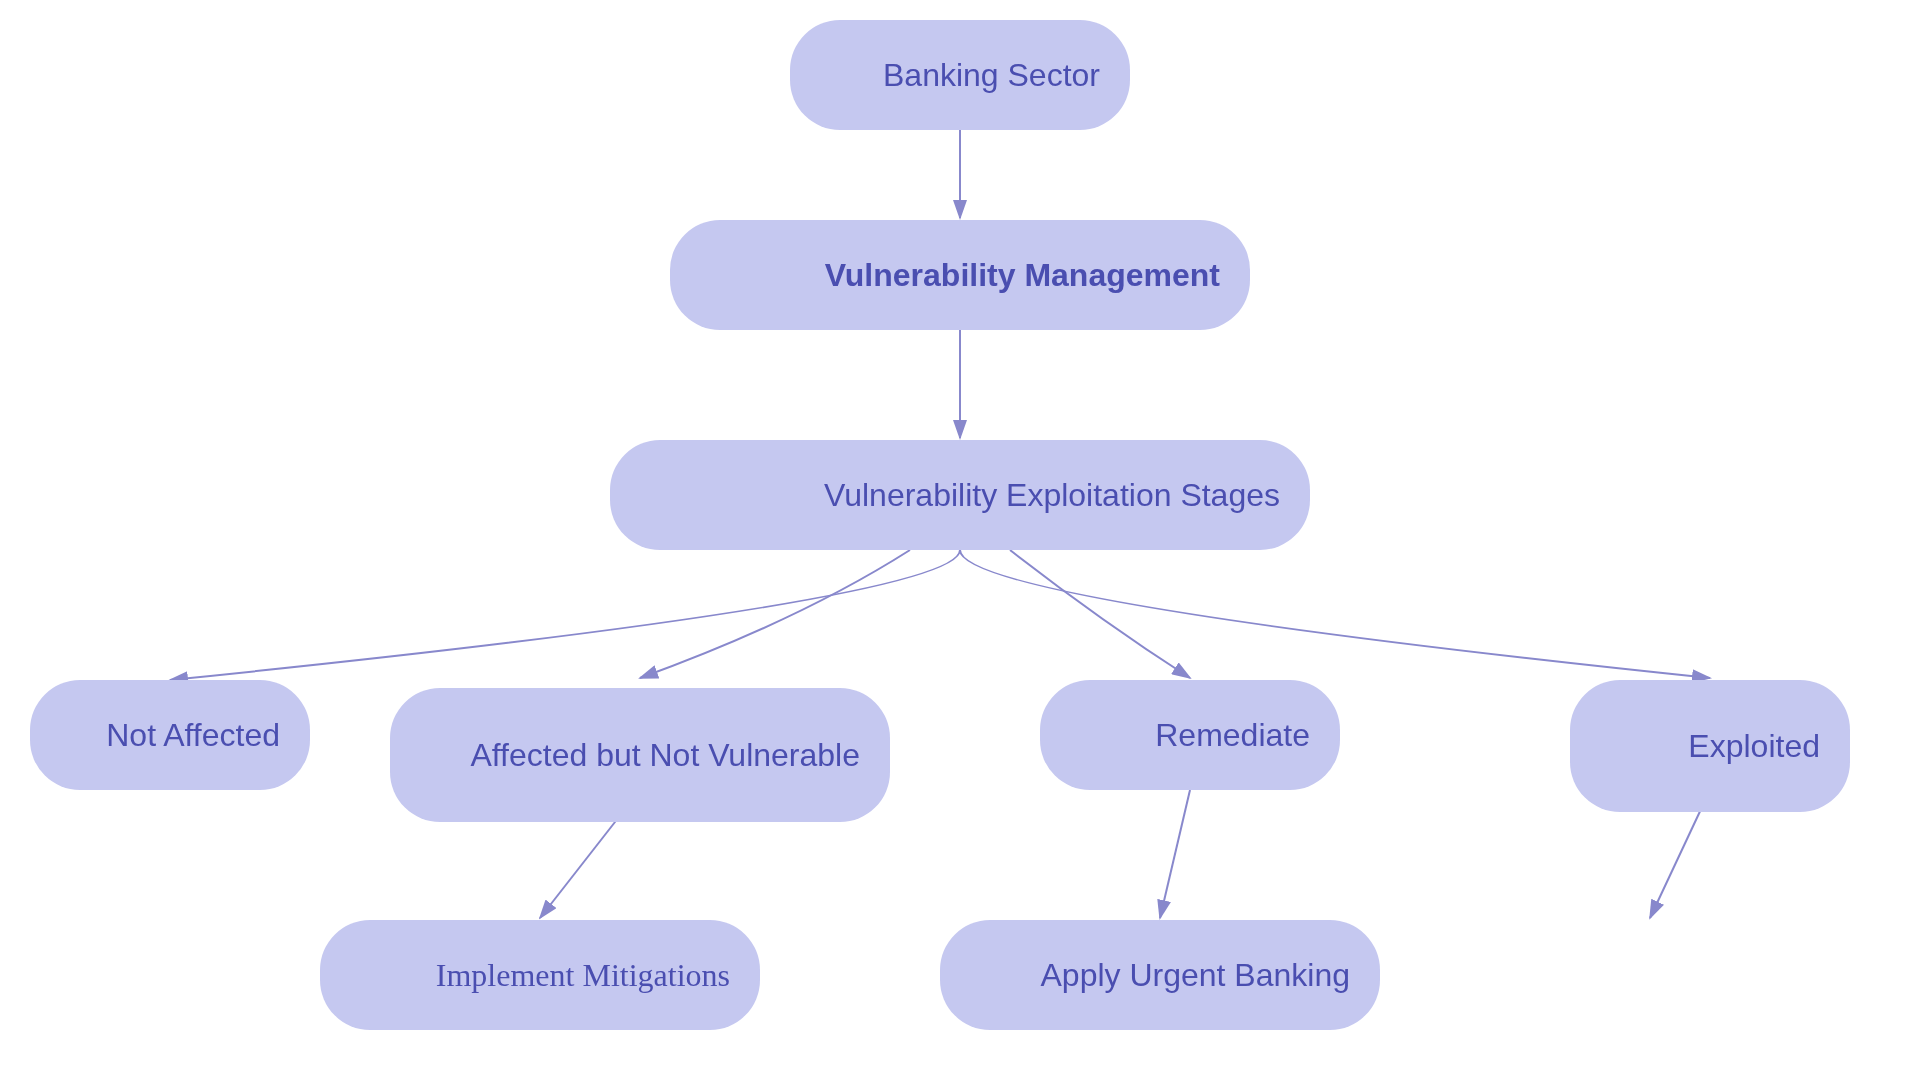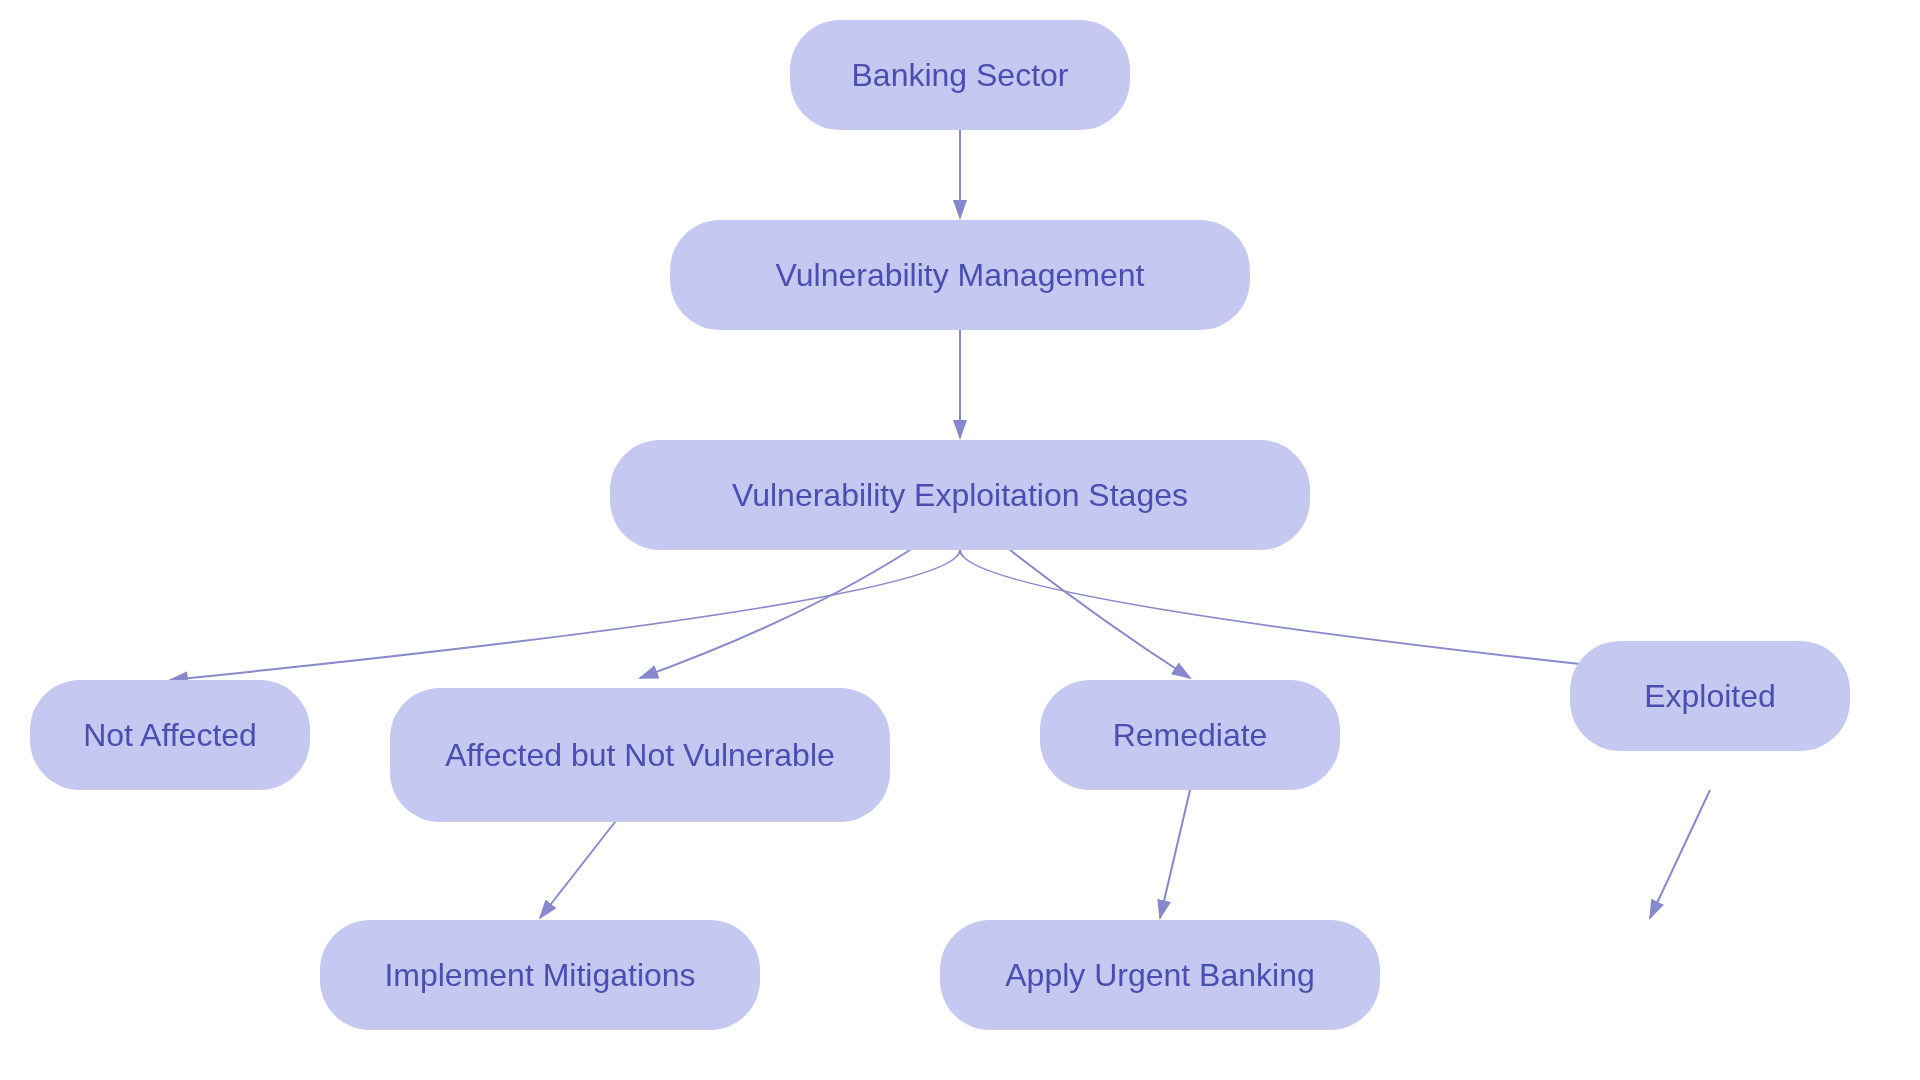--- a/index.html
+++ b/index.html
@@ -27,21 +27,21 @@
       height: 1080px;
       pointer-events: none;
     }
 
     .node {
       position: absolute;
       background: #c5c8f0;
       border-radius: 50px;
       display: flex;
       align-items: center;
-      justify-content: center;
+      justify-content: flex-end;
       text-align: center;
       color: #4a4eb0;
       font-size: 32px;
       font-weight: 400;
       padding: 0 30px;
       border: none;
     }
 
     
     
@@ -51,20 +51,21 @@
       left: 790px;
       top: 20px;
     }
 
     
     .node-vuln-mgmt {
       width: 580px;
       height: 110px;
       left: 670px;
       top: 220px;
+      font-weight: bold;
     }
 
     
     .node-exploit-stages {
       width: 700px;
       height: 110px;
       left: 610px;
       top: 440px;
     }
 
@@ -88,31 +89,32 @@
     .node-vulnerable {
       width: 300px;
       height: 110px;
       left: 1040px;
       top: 680px;
     }
 
     
     .node-exploited {
       width: 280px;
-      height: 110px;
+      height: 132px;
       left: 1570px;
-      top: 641px;
+      top: 680px;
     }
 
     
     .node-implement-mit {
       width: 440px;
       height: 110px;
       left: 320px;
       top: 920px;
+      font-family: Liberation Serif, serif;
     }
 
     
     .node-apply-patches {
       width: 440px;
       height: 110px;
       left: 940px;
       top: 920px;
     }
 

